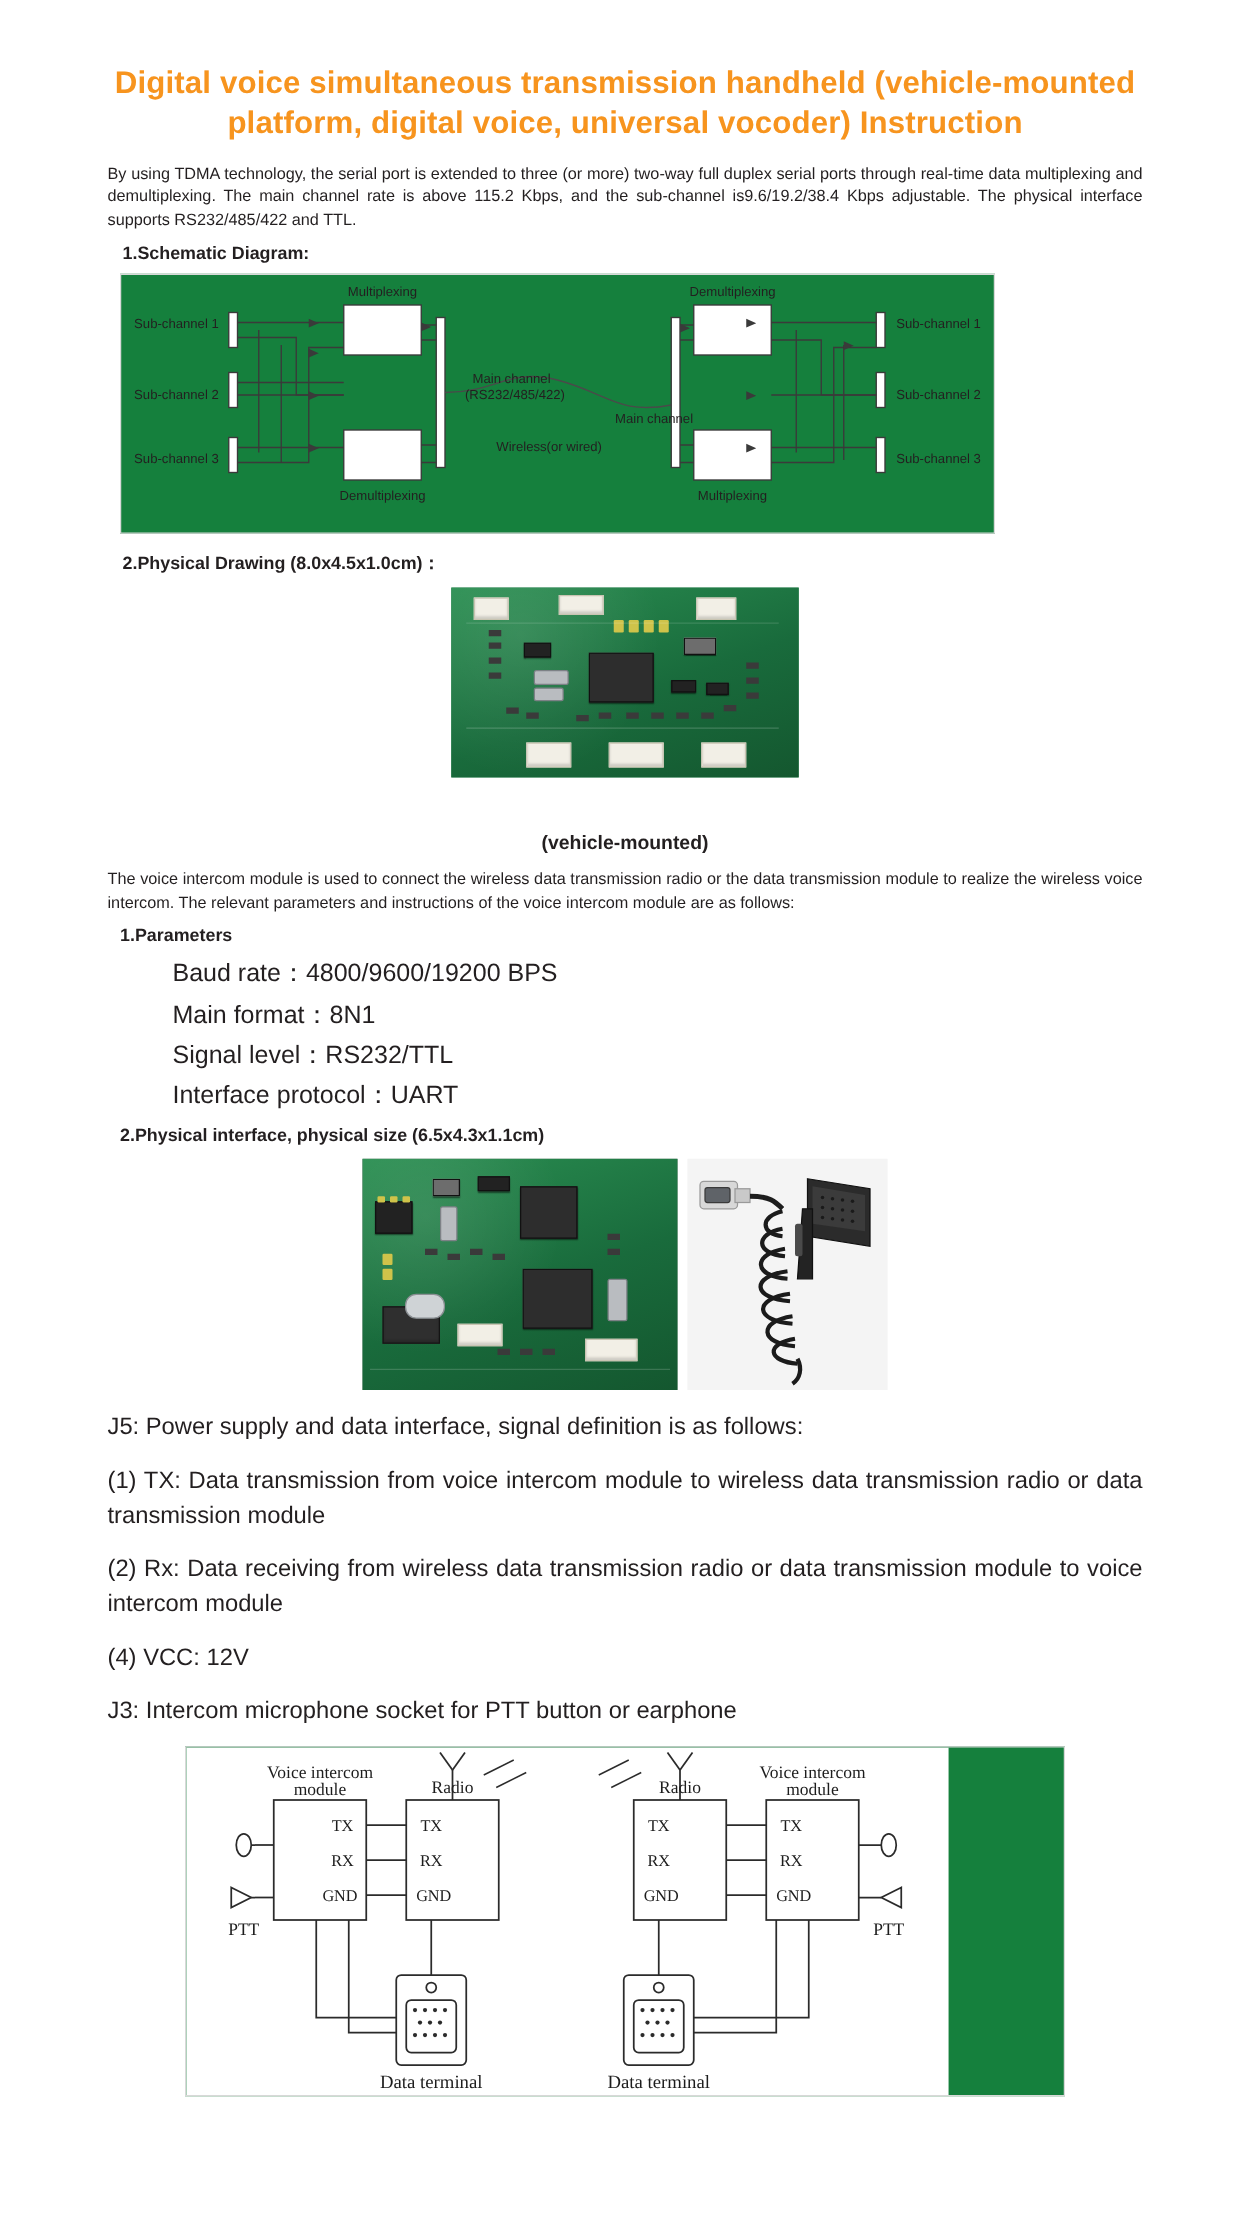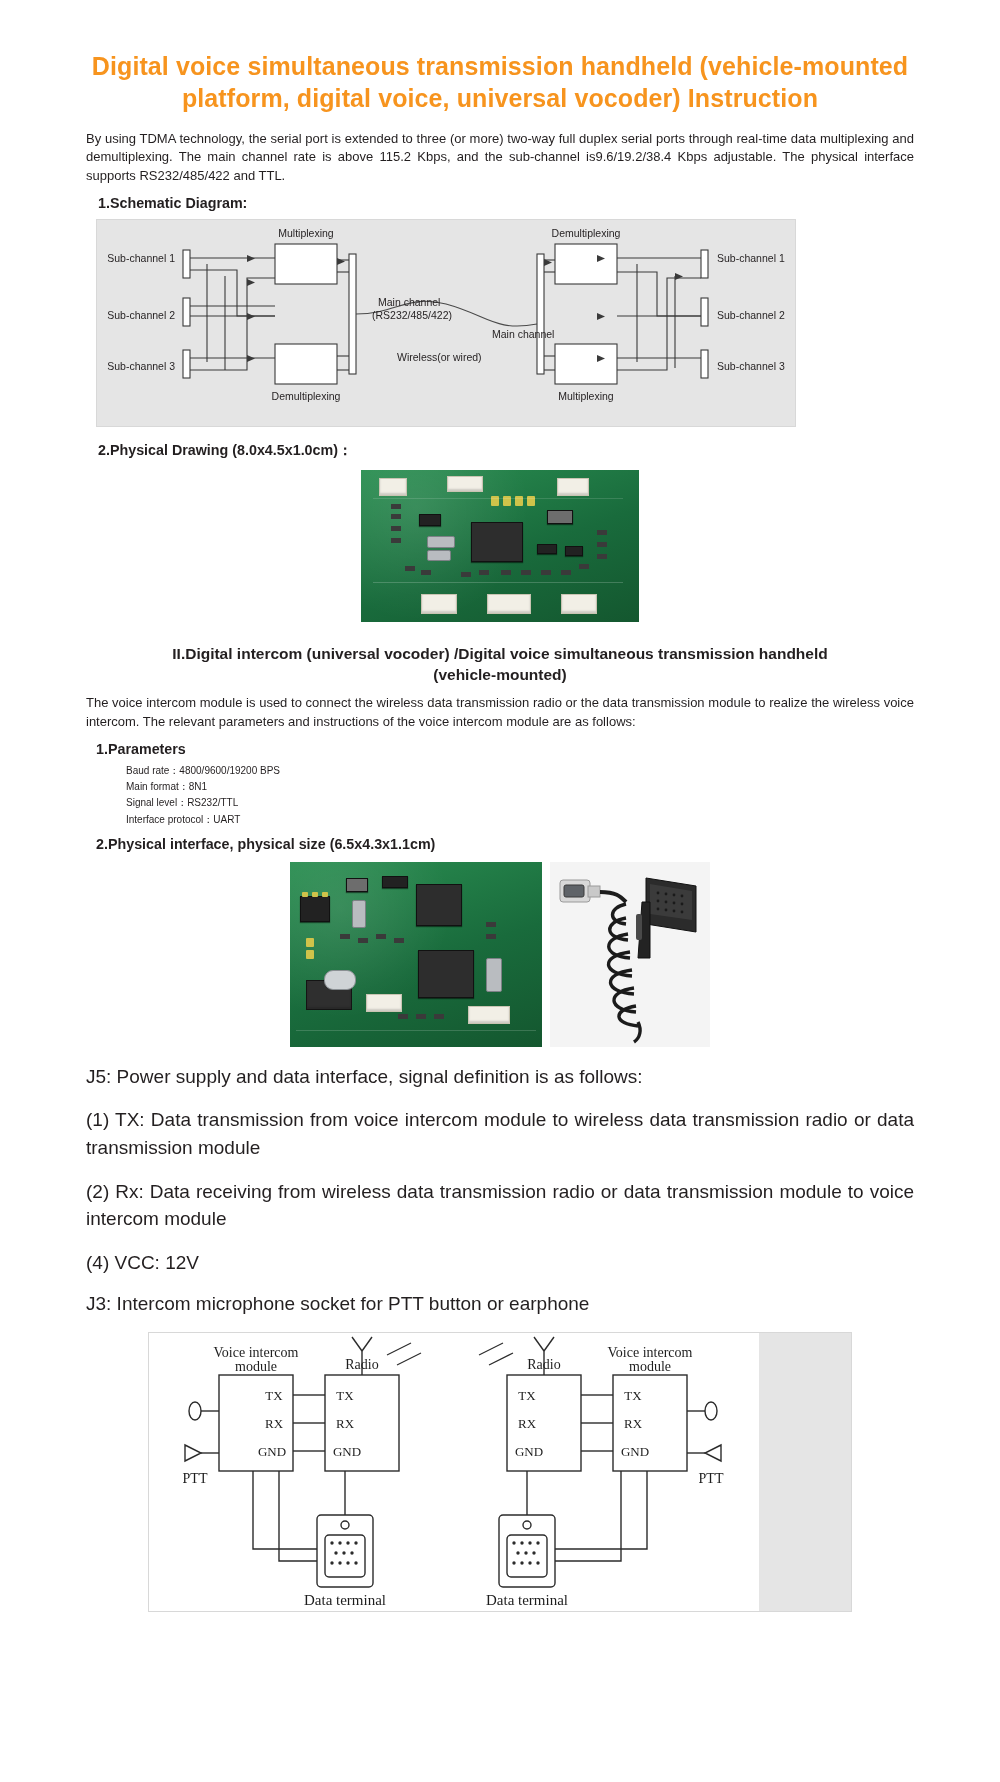--- a/index.html
+++ b/index.html
@@ -53,37 +53,37 @@
   }
 
   .sub-heading {
     font-size: 14.3px;
     font-weight: bold;
     margin: 8px 0 8px 12px;
   }
   .sub-heading.tight { margin-bottom: 6px; }
 
   .param-list {
-    margin: 0 0 4px 40px;
-    font-size: 10px;
+    margin: 0 0 4px 52px;
+    font-size: 20px;
     line-height: 1.62;
   }
 
   .note-line {
     font-size: 19px;
     line-height: 1.45;
     margin: 16px 0 4px 0;
     text-align: justify;
   }
   .note-line.spaced { margin-top: 14px; }
 
   
   .figure {
     border: 1px solid #d8d8d8;
-    background: #e5e5e5;
+    background: #15803d;
     box-sizing: border-box;
   }
   .fig1 {
     width: 700px;
     height: 208px;
     margin: 6px auto 14px 0;
     margin-left: 10px;
     position: relative;
   }
 
@@ -322,21 +322,21 @@
       <div class="pad" style="left:142px; top:26px; width:8px; height:10px;"></div>
       <div class="pad" style="left:154px; top:26px; width:8px; height:10px;"></div>
       <div class="pad" style="left:166px; top:26px; width:8px; height:10px;"></div>
 
       <div class="silk" style="left:12px; top:112px; width:250px; height:1px; opacity:.35;"></div>
       <div class="silk" style="left:12px; top:28px;  width:250px; height:1px; opacity:.25;"></div>
     </div>
   </div>
 
   <div class="section-heading-2">
-    <span>II.Digital intercom (universal vocoder) /Digital voice simultaneous transmission handheld</span><br>
+    <br>
     <span>(vehicle-mounted)</span>
   </div>
 
   <p class="body-text">The voice intercom module is used to connect the wireless data transmission radio or the data transmission module to realize the wireless voice intercom. The relevant parameters and instructions of the voice intercom module are as follows:</p>
 
   <div class="sub-heading tight" style="margin-left:10px;">1.Parameters</div>
 
   <div class="param-list">
     <div>Baud rate：4800/9600/19200 BPS</div>
     <div>Main format：8N1</div>

